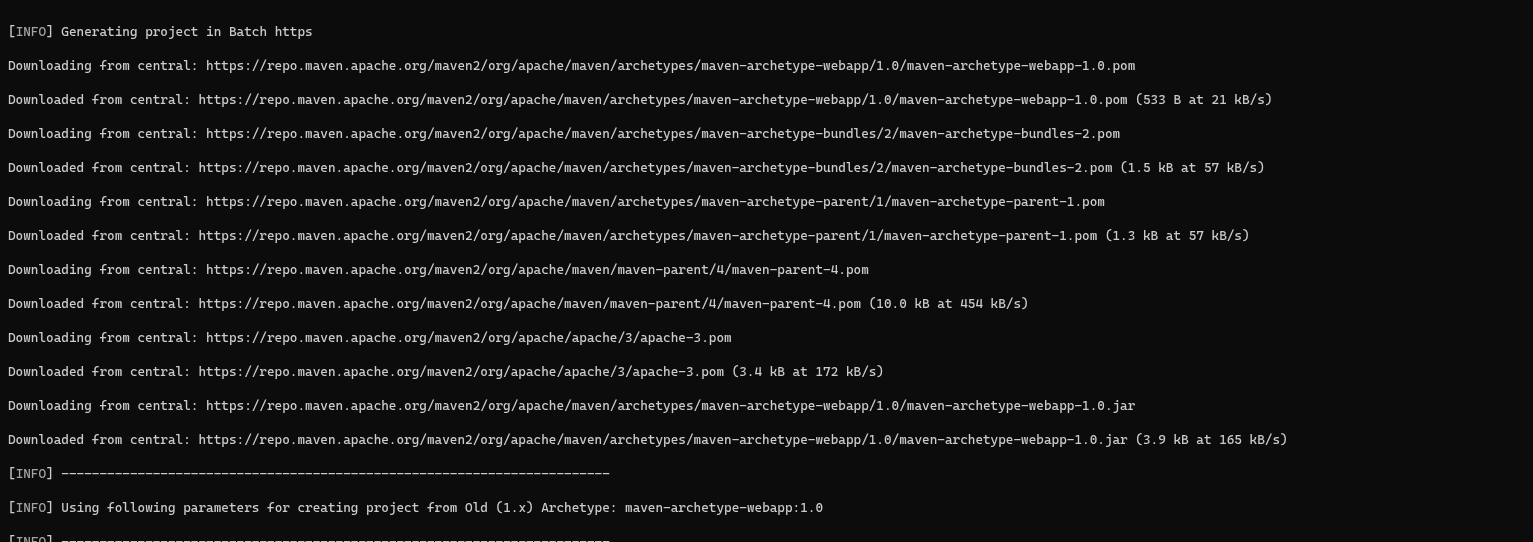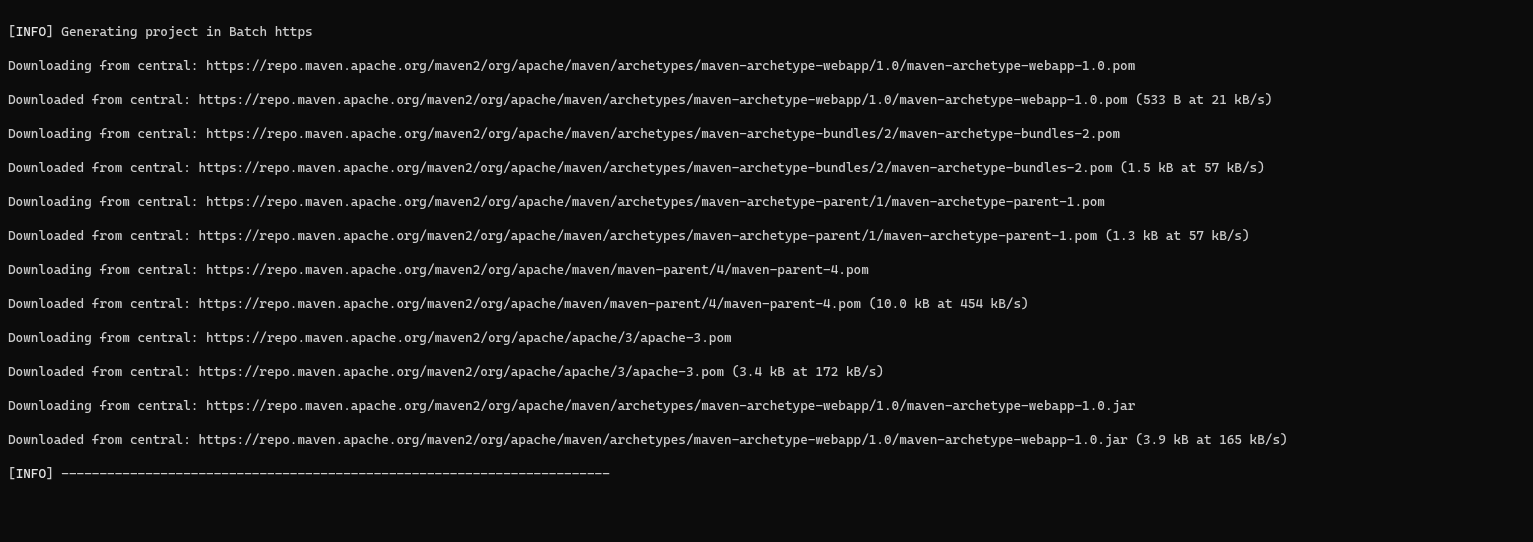--- a/index.html
+++ b/index.html
@@ -15,40 +15,42 @@
     overflow: hidden;
   }
   .terminal {
     padding: 6px 8px;
     white-space: pre;
   }
   .line {
     display: block;
   }
   .bracket { color: #cccccc; }
-  .info { color: #e5e5e5; }
+  .info { color: #a3a3a3; }
 </style>
 </head>
 <body>
 
 <div class="terminal">
 <span class="line"><span class="bracket">[</span><span class="info">INFO</span><span class="bracket">]</span> <span>Generating project in Batch https</span></span>
 <span class="line">Downloading from central: https://repo.maven.apache.org/maven2/org/apache/maven/archetypes/maven-archetype-webapp/1.0/maven-archetype-webapp-1.0.pom</span>
 <span class="line">Downloaded from central: https://repo.maven.apache.org/maven2/org/apache/maven/archetypes/maven-archetype-webapp/1.0/maven-archetype-webapp-1.0.pom (533 B at 21 kB/s)</span>
 <span class="line">Downloading from central: https://repo.maven.apache.org/maven2/org/apache/maven/archetypes/maven-archetype-bundles/2/maven-archetype-bundles-2.pom</span>
 <span class="line">Downloaded from central: https://repo.maven.apache.org/maven2/org/apache/maven/archetypes/maven-archetype-bundles/2/maven-archetype-bundles-2.pom (1.5 kB at 57 kB/s)</span>
 <span class="line">Downloading from central: https://repo.maven.apache.org/maven2/org/apache/maven/archetypes/maven-archetype-parent/1/maven-archetype-parent-1.pom</span>
 <span class="line">Downloaded from central: https://repo.maven.apache.org/maven2/org/apache/maven/archetypes/maven-archetype-parent/1/maven-archetype-parent-1.pom (1.3 kB at 57 kB/s)</span>
 <span class="line">Downloading from central: https://repo.maven.apache.org/maven2/org/apache/maven/maven-parent/4/maven-parent-4.pom</span>
 <span class="line">Downloaded from central: https://repo.maven.apache.org/maven2/org/apache/maven/maven-parent/4/maven-parent-4.pom (10.0 kB at 454 kB/s)</span>
 <span class="line">Downloading from central: https://repo.maven.apache.org/maven2/org/apache/apache/3/apache-3.pom</span>
 <span class="line">Downloaded from central: https://repo.maven.apache.org/maven2/org/apache/apache/3/apache-3.pom (3.4 kB at 172 kB/s)</span>
 <span class="line">Downloading from central: https://repo.maven.apache.org/maven2/org/apache/maven/archetypes/maven-archetype-webapp/1.0/maven-archetype-webapp-1.0.jar</span>
 <span class="line">Downloaded from central: https://repo.maven.apache.org/maven2/org/apache/maven/archetypes/maven-archetype-webapp/1.0/maven-archetype-webapp-1.0.jar (3.9 kB at 165 kB/s)</span>
 <span class="line"><span class="bracket">[</span><span class="info">INFO</span><span class="bracket">]</span> <span>------------------------------------------------------------------------</span></span>
+<span class="line"><span class="bracket">[</span><span class="info">INFO</span><span class="bracket">]</span> <span>Using following parameters for creating project from Old (1.x) Archetype: maven-archetype-webapp:1.0</span></span>
+<span class="line"><span class="bracket">[</span><span class="info">INFO</span><span class="bracket">]</span> <span>------------------------------------------------------------------------</span></span>
 
 
 
 
 
 
 
 
 
 

